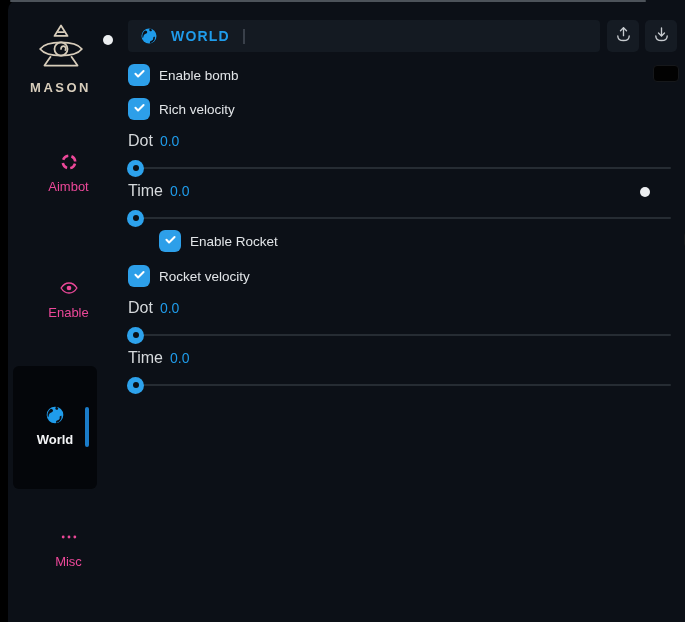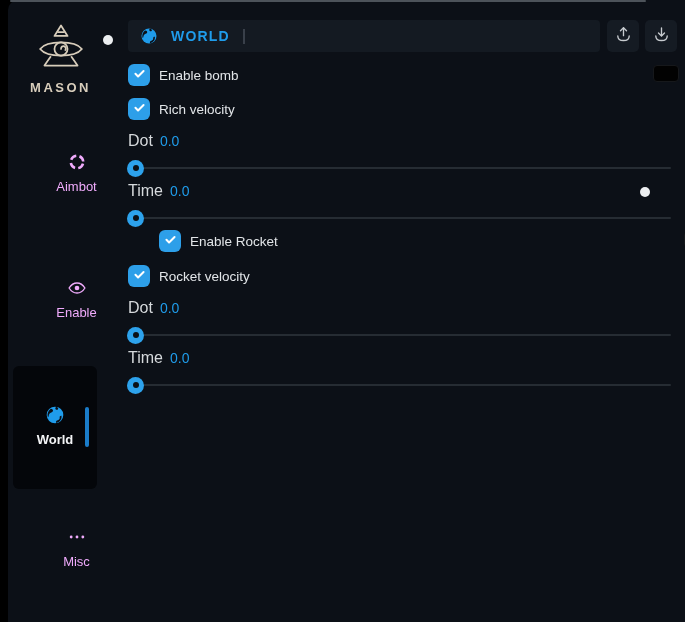--- a/index.html
+++ b/index.html
@@ -15,22 +15,22 @@
               background:#4d535a; border-radius:3px; }
 
   
   .sidebar { position:absolute; left:0; top:0; width:105px; height:622px; }
 
   .logo { position:absolute; left:0; top:22px; width:105px; display:flex;
           flex-direction:column; align-items:center; gap:4px; }
   .logo svg { width:58px; height:54px; }
   .logo-text { color:#d8cdbb; font-size:13px; font-weight:bold; letter-spacing:2.5px; }
 
-  .nav-item { position:absolute; left:16px; width:105px; display:flex; flex-direction:column;
-              align-items:center; gap:7px; color:#f0abfc; font-size:13px; cursor:pointer; }
+  .nav-item { position:absolute; left:8px; width:105px; display:flex; flex-direction:column;
+              align-items:center; gap:7px; color:#ec4899; font-size:13px; cursor:pointer; }
   .nav-icon { width:20px; height:20px; display:block; }
   .nav-icon svg { width:100%; height:100%; display:block; }
   .pos-0 { top:152px; }
   .pos-1 { top:278px; }
   .pos-2 { top:366px; }
   .pos-3 { top:527px; }
   .nav-item.selected { left:5px; width:84px; height:123px; background:#04060a;
                        border-radius:6px; padding-top:39px; color:#f3f4f6; font-weight:bold; }
   .nav-item.selected::after { content:""; position:absolute; right:8px; top:41px;
                               width:4px; height:40px; background:#1a7cc9; border-radius:2px; }

